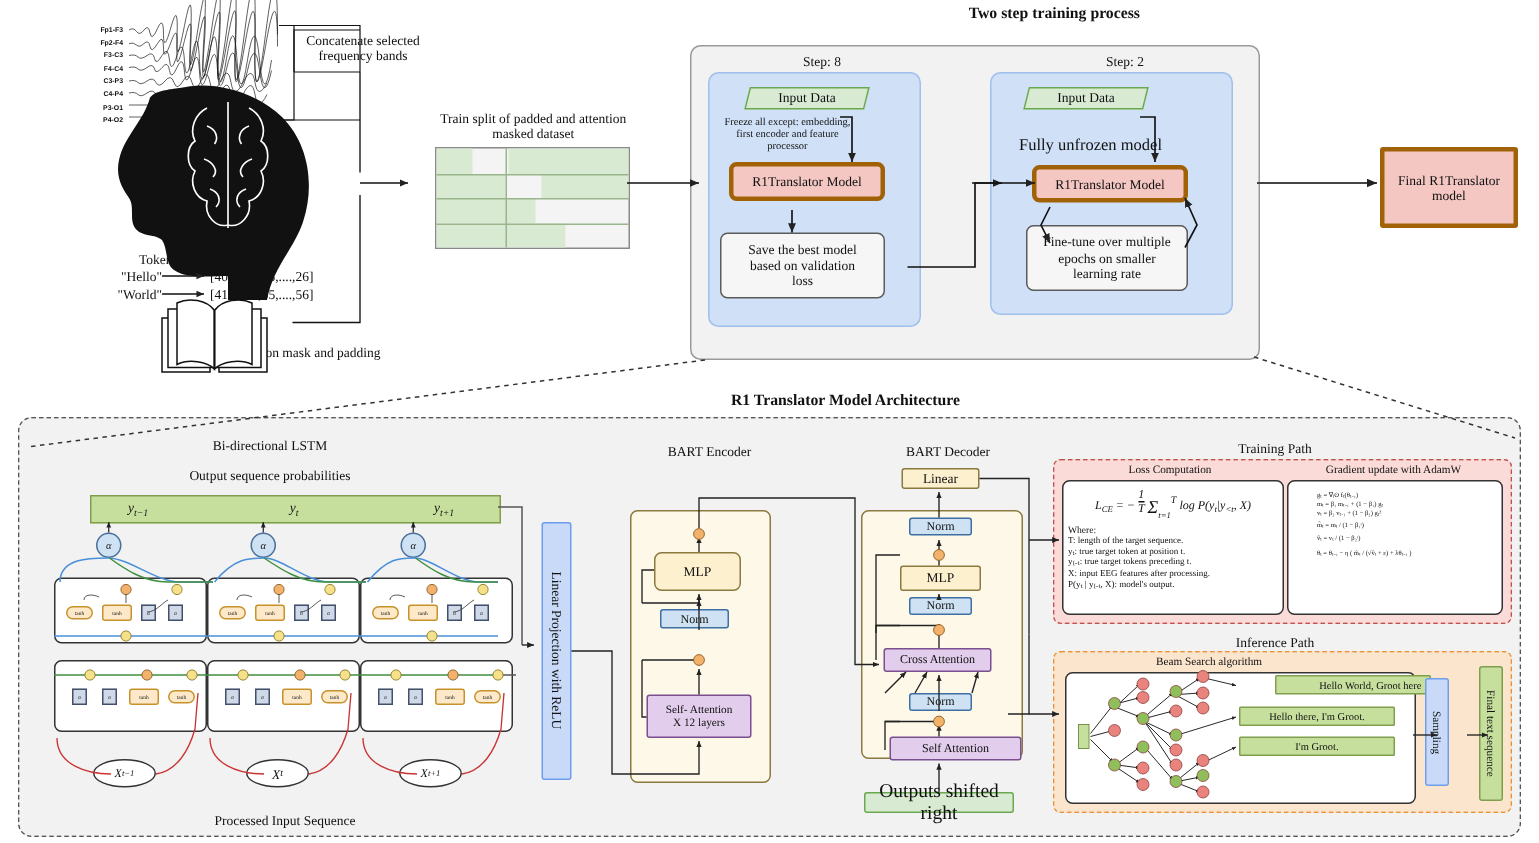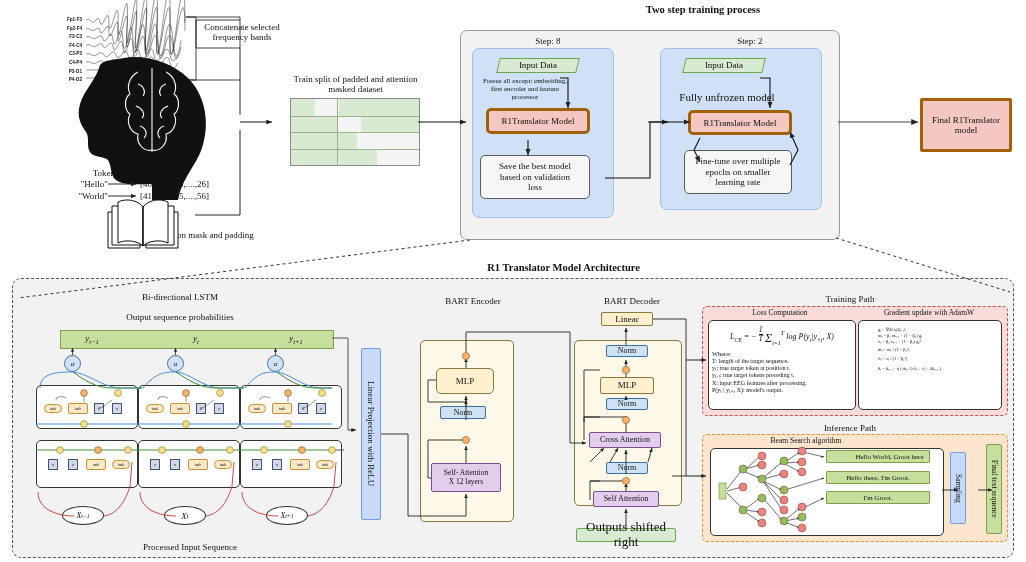--- a/index.html
+++ b/index.html
@@ -346,21 +346,21 @@
 </div>
 
 <div class="abs lbl" style="left:572px;top:296px;width:120px;">BART Decoder</div>
 <div class="abs box cream lbl" style="left:601px;top:312px;width:52px;height:14px;border-radius:2px;">Linear</div>
 <div class="abs rnd" style="left:574px;top:340px;width:106px;height:164px;background:#fdf8e8;border:1px solid #8a7a3f;"></div>
 <div class="abs box norm lbl" style="left:606px;top:345px;width:42px;height:12px;font-size:8px;border-radius:2px;">Norm</div>
 <div class="abs box cream lbl" style="left:600px;top:377px;width:54px;height:17px;border-radius:2px;">MLP</div>
 <div class="abs box norm lbl" style="left:606px;top:398px;width:42px;height:12px;font-size:8px;border-radius:2px;">Norm</div>
 <div class="abs box purple lbl" style="left:589px;top:432px;width:72px;height:16px;border-radius:2px;font-size:8px;">Cross Attention</div>
 <div class="abs box norm lbl" style="left:606px;top:462px;width:42px;height:12px;font-size:8px;border-radius:2px;">Norm</div>
-<div class="abs box purple lbl" style="left:593px;top:491px;width:66px;height:16px;border-radius:2px;font-size:8px;">Self Attention</div>
+<div class="abs box purple lbl" style="left:593px;top:491px;width:88px;height:16px;border-radius:2px;font-size:8px;">Self Attention</div>
 <div class="abs box green lbl" style="left:576px;top:528px;width:100px;height:14px;border-radius:2px;font-size:13px;">Outputs shifted right</div>
 
 <svg width="1026" height="562" style="z-index:4;pointer-events:none;">
 
   <g stroke="#222" stroke-width="0.9" fill="none">
     <path d="M381,434 L408,434 L408,516 L466,516 L466,494" marker-end="url(#arS)"></path>
     <path d="M466,463 L466,446" marker-end="url(#arS)"></path>
     <path d="M466,420 L466,400" marker-end="url(#arS)"></path>
     <path d="M466,406 L466,396" marker-end="url(#arS)"></path>
     <path d="M466,368 L466,358" marker-end="url(#arS)" transform="translate(0,0)"></path>
@@ -487,21 +487,21 @@
       <circle cx="802" cy="517" r="4" fill="#8fbf5a"></circle>
       <circle cx="802" cy="528" r="4" fill="#e8837d"></circle>
     </g>
   </g>
   <g stroke="#222" stroke-width="0.9" fill="none">
     <path d="M942,490 L958,490" marker-end="url(#arS)"></path>
     <path d="M978,490 L992,490" marker-end="url(#arS)"></path>
   </g>
 </svg>
 
-<div class="abs box greenbright" style="left:826px;top:450px;width:104px;height:13px;font-size:7px;border-radius:1px;padding-left:23px;">Hello World, Groot here</div>
+<div class="abs box greenbright" style="left:850px;top:450px;width:104px;height:13px;font-size:7px;border-radius:1px;padding-left:23px;">Hello World, Groot here</div>
 <div class="abs box greenbright" style="left:826px;top:471px;width:104px;height:13px;font-size:7px;border-radius:1px;">Hello there, I'm Groot.</div>
 <div class="abs box greenbright" style="left:826px;top:491px;width:104px;height:13px;font-size:7px;border-radius:1px;">I'm Groot.</div>
 
 <div class="abs box bluefill" style="left:950px;top:452px;width:16px;height:72px;border-radius:2px;">
   <span class="vert" style="font-size:7.5px;white-space:nowrap;">Sampling</span>
 </div>
 <div class="abs box greenbright" style="left:986px;top:444px;width:16px;height:90px;border-radius:2px;">
   <span class="vert" style="font-size:7.5px;white-space:nowrap;">Final text sequence</span>
 </div>
 

